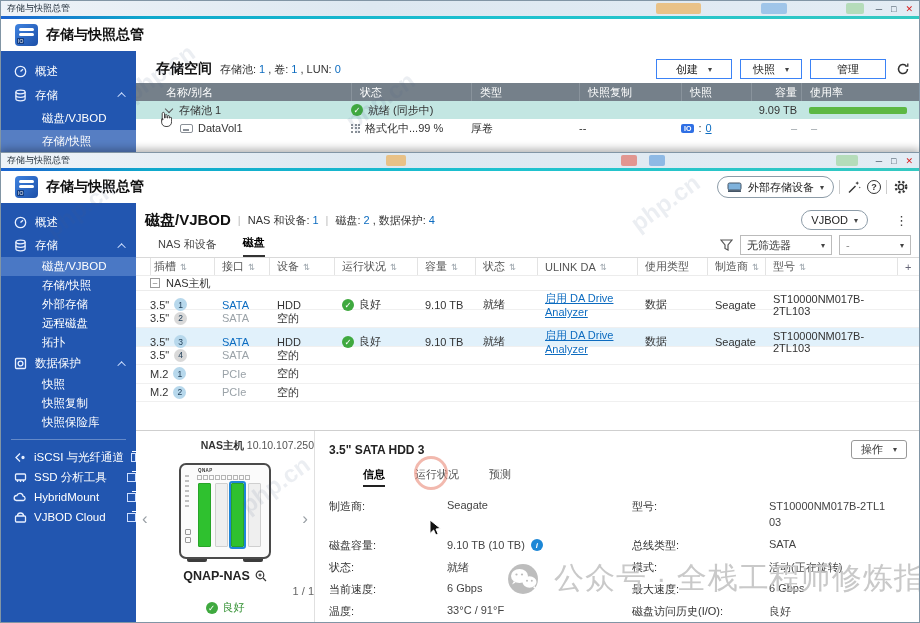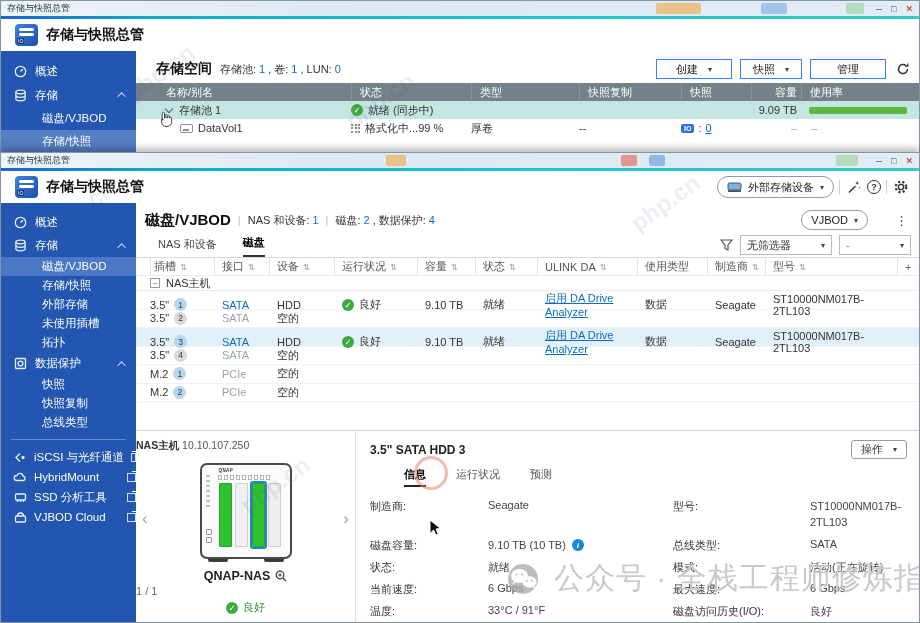--- a/index.html
+++ b/index.html
@@ -115,21 +115,21 @@
   .minusbox { width:10px; height:10px; border:1px solid #9a9a9a; font-size:8px; color:#555; line-height:8px;
     text-align:center; background:#fff; }
   .bw-row { height:18.5px; border-bottom:1px solid #f0f0f0; cursor:pointer; }
   .bw-row.sel { background:#e1f1fb; }
   .slotbadge { width:13px; height:13px; border-radius:50%; font-size:8.5px; color:#23415a;
     display:inline-flex; align-items:center; justify-content:center; margin-left:5px; }
   .sb-on { background:#b7d8ec; } .sb-off { background:#d9d9d9; }
 
   
   .detail { margin-top:auto; height:192px; border-top:1px solid #cfcfcf; display:flex; }
-  .nasPanel { width:220px; border-right:1px solid #e0e0e0; position:relative; text-align:left; padding-top:8px; flex-shrink:0; }
+  .nasPanel { width:179px; border-right:1px solid #e0e0e0; position:relative; text-align:right; padding-top:8px; flex-shrink:0; }
   .nasPanel .hd { font-size:10.5px; }
   .nav-ar { position:absolute; top:78px; font-size:17px; color:#9aa0a6; cursor:pointer; }
   .nasimg { width:92px; height:96px; margin:10px auto 0; border:2px solid #4a4a4a; border-radius:7px;
     background:#fbfbfb; position:relative; padding:3px 5px 8px 15px; }
   .nasimg .brand { position:absolute; top:3px; left:17px; font-size:4.5px; font-weight:bold; letter-spacing:.4px; color:#333; }
   .vents { position:absolute; top:10px; left:16px; display:flex; gap:1.5px; }
   .vents i { width:4.5px; height:4.5px; border:1px solid #b5b5b5; }
   .leds { position:absolute; left:4px; top:10px; display:flex; flex-direction:column; gap:3.5px; }
   .leds i { width:4px; height:1.5px; background:#c0c0c0; }
   .bays { position:absolute; left:17px; top:18px; display:flex; gap:3.5px; }
@@ -391,21 +391,21 @@
       <div class="sb-sub sb-sel2">
           <span>磁盘/VJBOD</span>
         </div>
       <div class="sb-sub">
           <span>存储/快照</span>
         </div>
       <div class="sb-sub">
           <span>外部存储</span>
         </div>
       <div class="sb-sub">
-          <span>未使用插槽</span>
+          <span>远程磁盘</span>
         </div>
       <div class="sb-sub">
           <span>拓扑</span>
         </div>
       <div class="sb-item">
         <span class="sbicon">
             <svg width="13" height="13" viewBox="0 0 13 13">
               <rect x="1.5" y="1.5" width="10" height="10" rx="1"></rect>
               <circle cx="6.5" cy="6.5" r="2.4"></circle>
             </svg>
@@ -413,50 +413,50 @@
         <span>数据保护</span>
         <span class="chev-up"></span>
       </div>
       <div class="sb-sub">
           <span>快照</span>
         </div>
       <div class="sb-sub">
           <span>快照复制</span>
         </div>
       <div class="sb-sub">
-          <span>总线类型</span>
+          <span>快照保险库</span>
         </div>
       <div class="sbdiv"></div>
       <div class="ext">
         <span class="sbicon">
             <svg width="13" height="11" viewBox="0 0 13 11">
               <path d="M6 1.5 L2 5.5 L6 9.5"></path>
               <circle cx="9" cy="5.5" r="1" fill="#e8f0ff"></circle>
             </svg>
           </span>
         <span>iSCSI 与光纤通道</span>
         <span class="extlink"></span>
       </div>
       <div class="ext">
         <span class="sbicon">
-            <svg width="14" height="11" viewBox="0 0 14 11">
-              <path d="M3.5 8.5a2.5 2.5 0 0 1 .4-5 3.2 3.2 0 0 1 6.2.7 2.2 2.2 0 0 1 .4 4.3z"></path>
-            </svg>
-          </span>
-        <span>HybridMount</span>
-        <span class="extlink"></span>
-      </div>
-      <div class="ext">
-        <span class="sbicon">
             <svg width="13" height="11" viewBox="0 0 13 11">
               <rect x="1.5" y="2" width="10" height="6" rx="1"></rect>
               <path d="M3.5 8v2M6.5 8v2M9.5 8v2"></path>
             </svg>
           </span>
         <span>SSD 分析工具</span>
+        <span class="extlink"></span>
+      </div>
+      <div class="ext">
+        <span class="sbicon">
+            <svg width="14" height="11" viewBox="0 0 14 11">
+              <path d="M3.5 8.5a2.5 2.5 0 0 1 .4-5 3.2 3.2 0 0 1 6.2.7 2.2 2.2 0 0 1 .4 4.3z"></path>
+            </svg>
+          </span>
+        <span>HybridMount</span>
         <span class="extlink"></span>
       </div>
       <div class="ext">
         <span class="sbicon">
             <svg width="13" height="11" viewBox="0 0 13 11">
               <rect x="1.5" y="4" width="10" height="6" rx="1"></rect>
               <path d="M3.5 4a3 3 0 0 1 6 0"></path>
             </svg>
           </span>
         <span>VJBOD Cloud</span>

